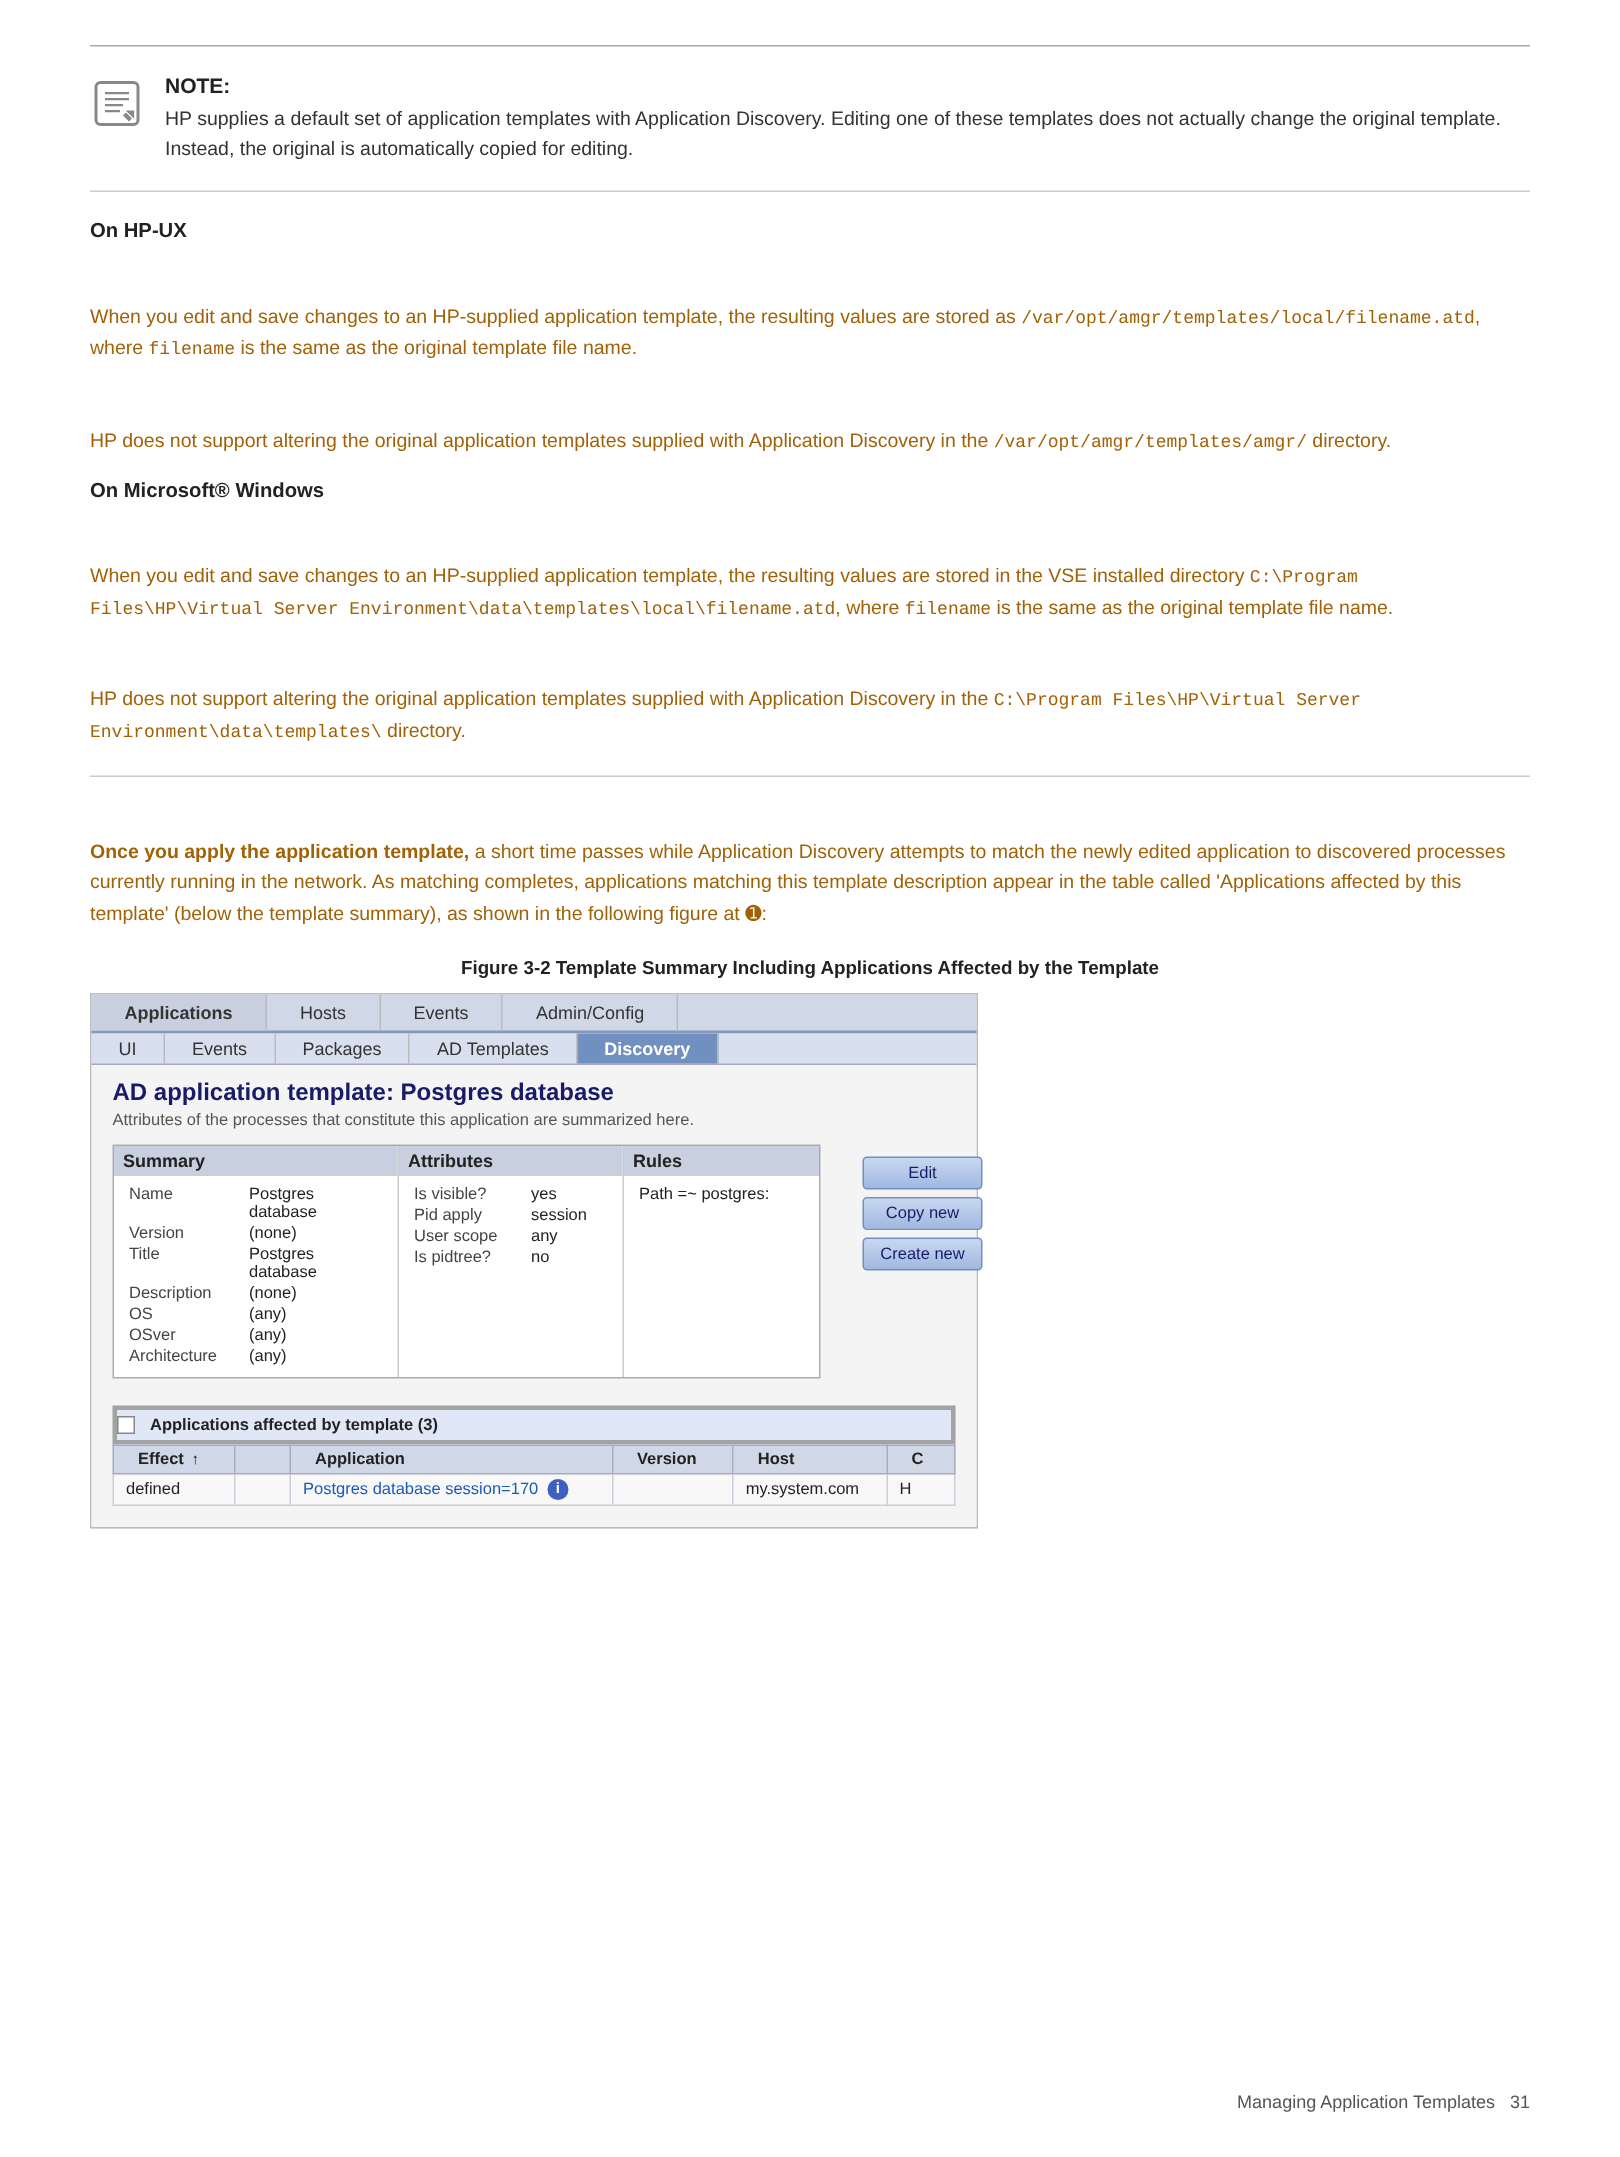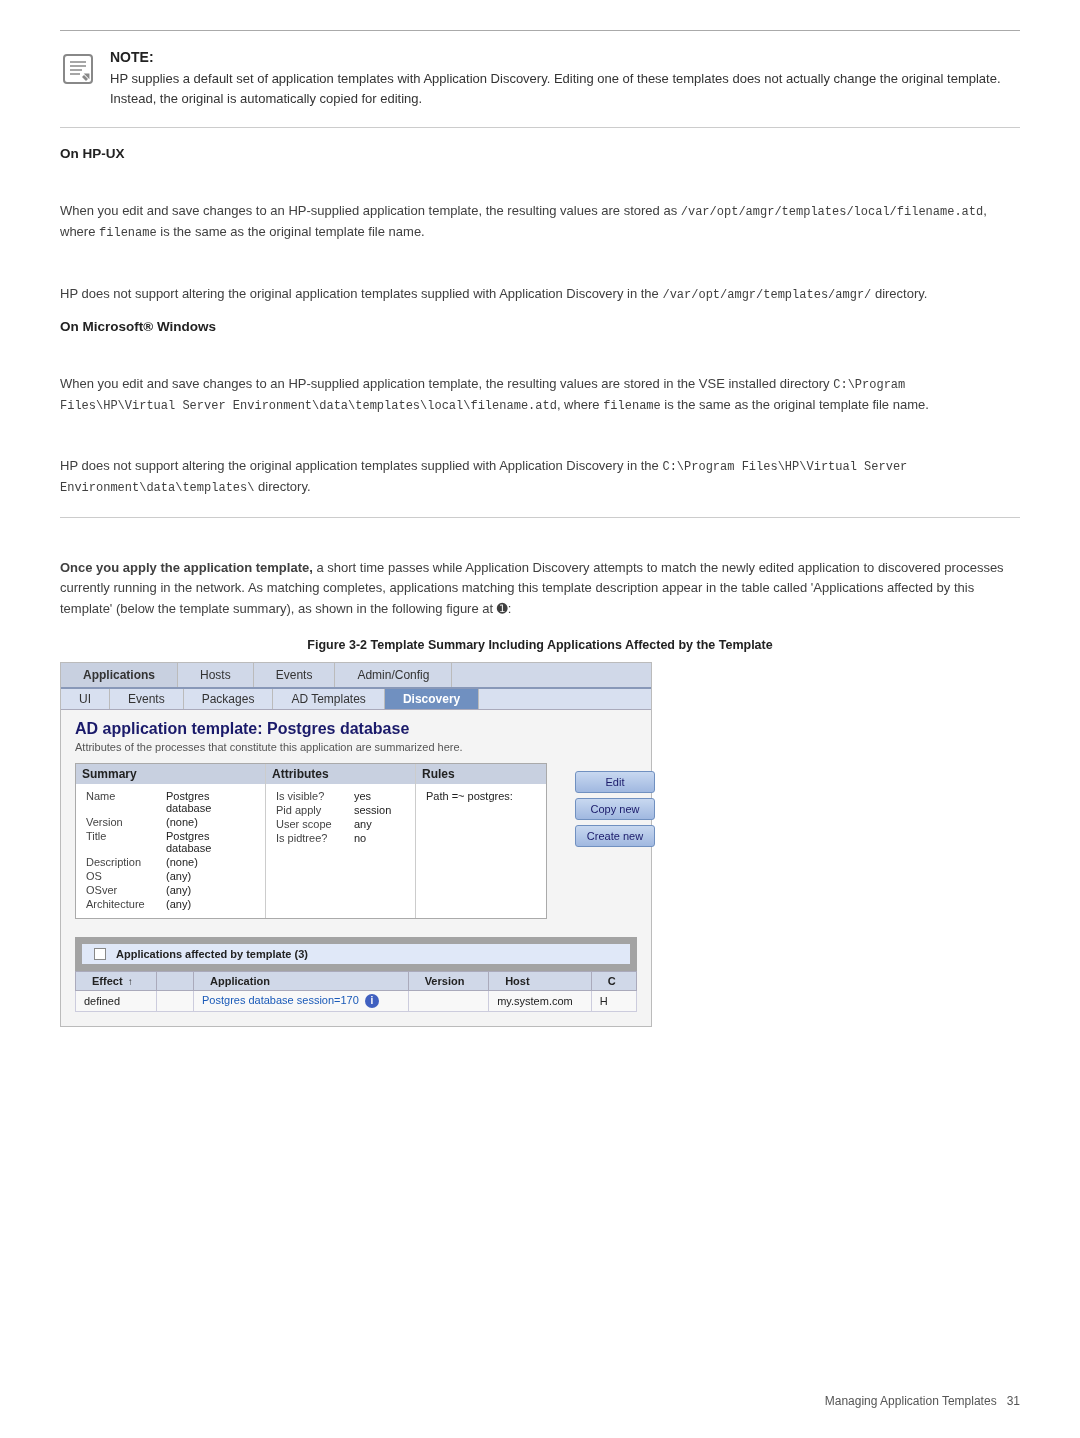--- a/index.html
+++ b/index.html
@@ -45,21 +45,21 @@
       line-height: 1.55;
       color: #333;
     }
     .section-rule {
       border-top: 1px solid #ccc;
       margin: 18px 0;
     }
     .body-text {
       font-size: 13px;
       line-height: 1.6;
-      color: #404040;
+      color: #a16207;
       margin-bottom: 10px;
       margin-top: 40px;
     }
     .subheading {
       font-weight: bold;
       font-size: 13.5px;
       margin: 14px 0 6px 0;
     }
     code, .mono {
       font-family: 'Courier New', Courier, monospace;
@@ -218,22 +218,22 @@
       padding: 4px 3px;
       font-size: 11px;
       color: #1a1a6a;
       cursor: pointer;
       text-align: center;
       min-width: 80px;
     }
     
     .ui-affected-header {
       background: #e0e8f8;
-      border: 7px solid #a3a3a3;
-      padding: 4px 12px;
+      border: 3px solid #a3a3a3;
+      padding: 4px 0;
       font-size: 11px;
       font-weight: bold;
       display: flex;
       align-items: center;
       gap: 6px;
     }
     .ui-affected-table {
       width: 100%;
       border-collapse: collapse;
       font-size: 11px;

